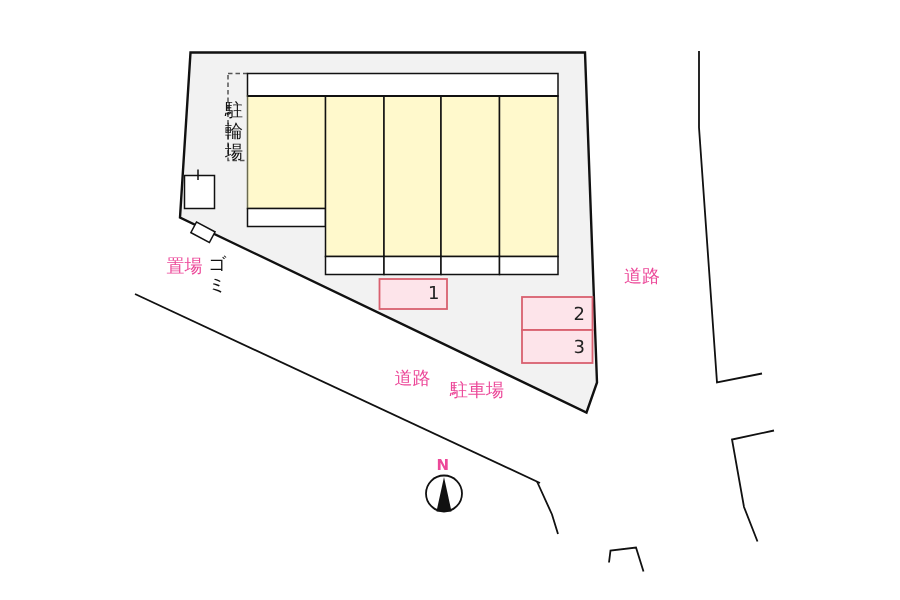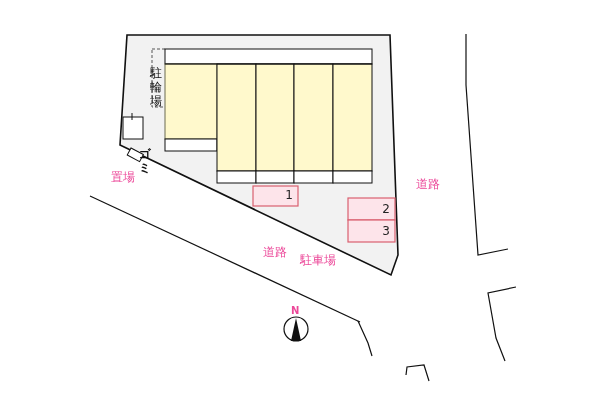--- a/index.html
+++ b/index.html
@@ -49,21 +49,21 @@
   <polyline points="516,287 488,293 496,338 505,361" fill="none" stroke="#111" stroke-width="1.2"></polyline>
   <polyline points="406,375 407,367 424,365 429,381" fill="none" stroke="#111" stroke-width="1.2"></polyline>
 
   <g>
     <circle cx="296" cy="329" r="12" fill="#ffffff" stroke="#111" stroke-width="1.2"></circle>
     <polygon points="296,318 291,341 301,341" fill="#111"></polygon>
   </g>
 </svg>
 
 <div class="vlbl" style="left:125px; top:66px;margin-left:24px;">駐輪場</div>
-<div class="vlbl" style="left:138px; top:147px;font-weight:bold;">ゴミ</div>
+<div class="vlbl" style="left:138px; top:169px;">ゴミ</div>
 <div class="lbl" style="left:111px; top:171px;">置場</div>
 <div class="lbl" style="left:300px; top:206px;margin-top:48px;">駐車場</div>
 <div class="lbl" style="left:416px; top:178px;">道路</div>
 <div class="lbl" style="left:263px; top:246px;">道路</div>
 <div class="lbl" style="left:291px; top:306px; font-size:10px; font-weight:bold;">N</div>
 
 <div class="pnum" style="left:253px; top:189px; width:40px;">1</div>
 <div class="pnum" style="left:348px; top:203px; width:42px;">2</div>
 <div class="pnum" style="left:348px; top:225px; width:42px;">3</div>
 

